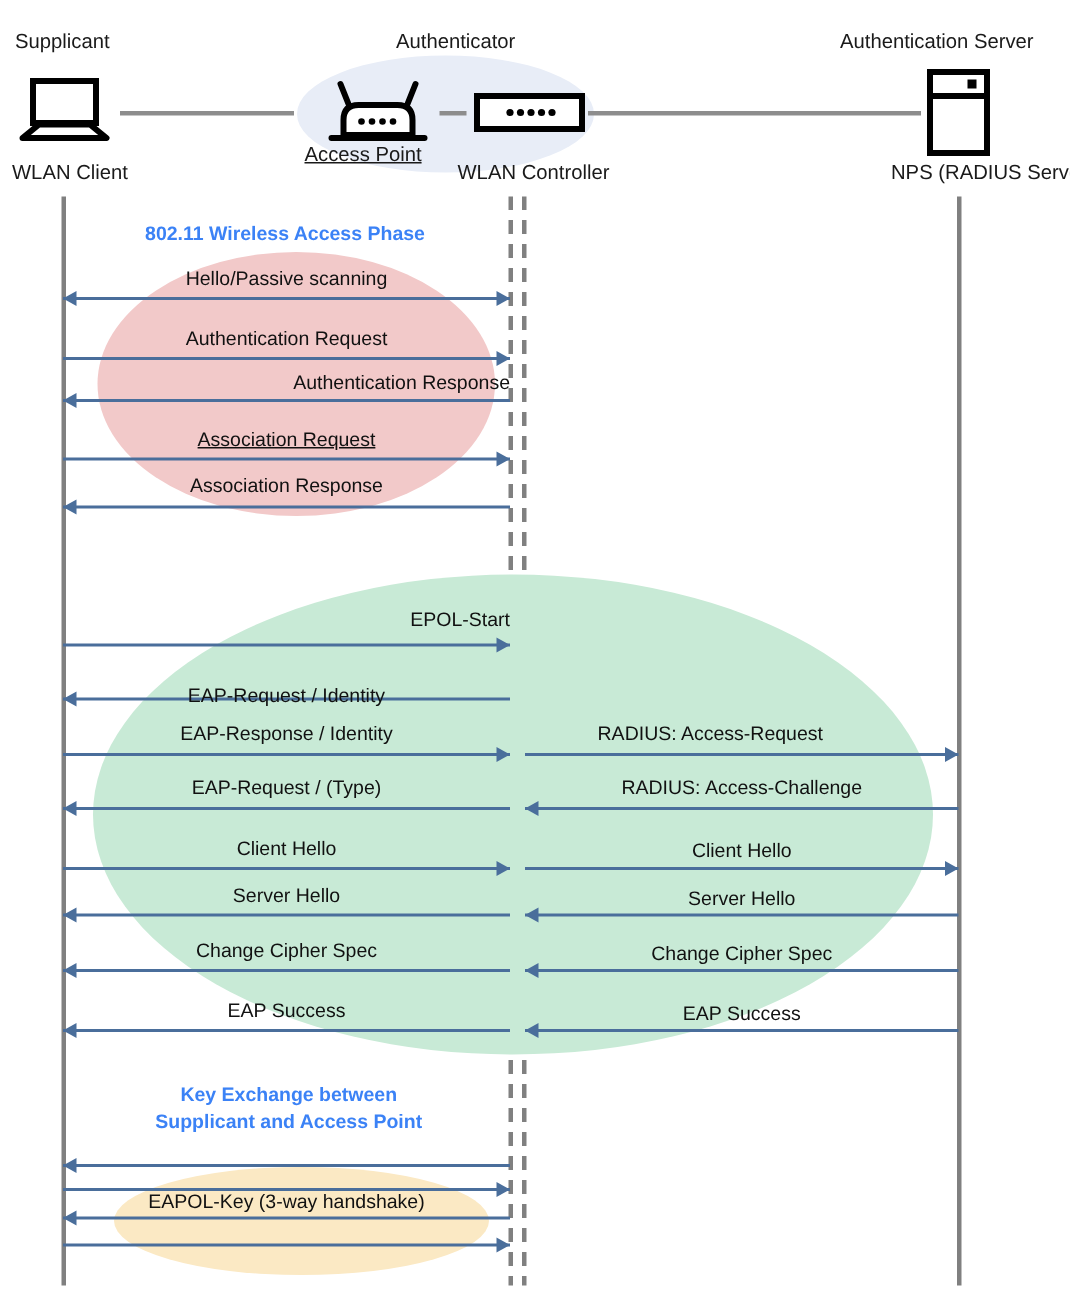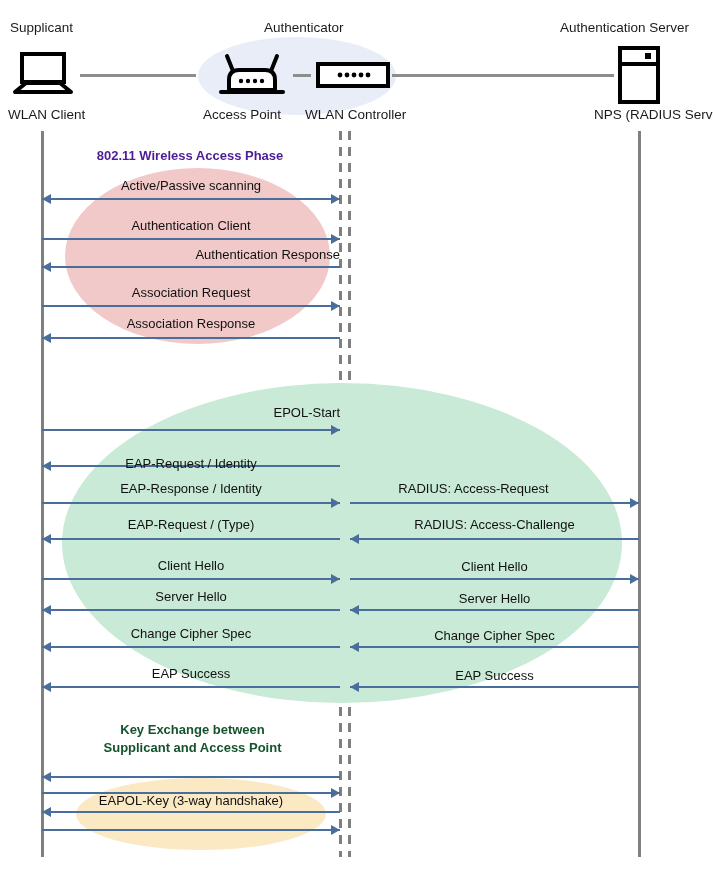--- a/index.html
+++ b/index.html
@@ -66,23 +66,23 @@
   .blob-orange{background:#fbe9c4;}
   
   .phase-label{
     position:absolute;
     font-size:13px;
     font-weight:bold;
     text-align:center;
     white-space:pre-line;
     line-height:18px;
   }
-  .label-red{color:#4c1d95;}
+  .label-red{color:#3b82f6;}
   .label-green{color:#4aaf7c;}
-  .label-orange{color:#14532d;}
+  .label-orange{color:#3b82f6;}
   
   .msg-line{
     position:absolute;
     height:2px;
     background:#4a6e9b;
   }
   .arrow-head{
     position:absolute;
     width:0;height:0;
     border-top:5px solid transparent;
@@ -125,21 +125,21 @@
       <path d="M12 6 L20 26" stroke="#000000" stroke-width="4" stroke-linecap="round"></path>
       <path d="M62 6 L54 26" stroke="#000000" stroke-width="4" stroke-linecap="round"></path>
       <path d="M14 40 L14 30 Q14 20 24 20 L50 20 Q60 20 60 30 L60 40 Z" fill="#ffffff" stroke="#000000" stroke-width="4" stroke-linejoin="round"></path>
       <path d="M6 42 L68 42" stroke="#000000" stroke-width="4" stroke-linecap="round"></path>
       <circle cx="26" cy="31" r="2.2" fill="#000000"></circle>
       <circle cx="33" cy="31" r="2.2" fill="#000000"></circle>
       <circle cx="40" cy="31" r="2.2" fill="#000000"></circle>
       <circle cx="47" cy="31" r="2.2" fill="#000000"></circle>
     </svg>
   </div>
-  <div class="actor-sub" style="left:203px;top:107px;">Access Point</div>
+  <div class="actor-sub" style="left:203px;top:95px;text-decoration:underline;">Access Point</div>
 
   <div class="icon" style="left:316px;top:62px;width:74px;height:26px;">
     <svg width="74" height="26" viewBox="0 0 74 26">
       <rect x="2" y="2" width="70" height="22" fill="#ffffff" stroke="#000000" stroke-width="4"></rect>
       <circle cx="24" cy="13" r="2.4" fill="#000000"></circle>
       <circle cx="31" cy="13" r="2.4" fill="#000000"></circle>
       <circle cx="38" cy="13" r="2.4" fill="#000000"></circle>
       <circle cx="45" cy="13" r="2.4" fill="#000000"></circle>
       <circle cx="52" cy="13" r="2.4" fill="#000000"></circle>
     </svg>
@@ -164,30 +164,30 @@
   <div class="phase-blob blob-orange" style="left:76px;top:778px;width:250px;height:72px;"></div>
 
   <div class="phase-label label-red" style="left:70px;top:147px;width:240px;">802.11 Wireless Access Phase</div>
   <div class="phase-label label-orange" style="left:85px;top:721px;width:215px;">Key Exchange between
 Supplicant and Access Point</div>
 
   <div id="rows-layer">
       <div class="msg-line" style="left: 42px; top: 198px; width: 298px;"></div>
       <div class="arrow-head arrow-right" style="top: 194px; left: 331px;"></div>
       <div class="arrow-head arrow-left" style="top: 194px; left: 42px;"></div>
-      <div class="msg-label" style="left: 42px; width: 298px; top: 178px;">Active/Passive scanning</div>
+      <div class="msg-label" style="left: 42px; width: 298px; top: 178px;">Hello/Passive scanning</div>
       <div class="msg-line" style="left: 42px; top: 238px; width: 298px;"></div>
       <div class="arrow-head arrow-right" style="top: 234px; left: 331px;"></div>
-      <div class="msg-label" style="left: 42px; width: 298px; top: 218px;">Authentication Client</div>
+      <div class="msg-label" style="left: 42px; width: 298px; top: 218px;">Authentication Request</div>
       <div class="msg-line" style="left: 42px; top: 266px; width: 298px;"></div>
       <div class="arrow-head arrow-left" style="top: 262px; left: 42px;"></div>
       <div class="msg-label" style="left: 42px; width: 298px; top: 247px; text-align: right;">Authentication Response</div>
       <div class="msg-line" style="left: 42px; top: 305px; width: 298px;"></div>
       <div class="arrow-head arrow-right" style="top: 301px; left: 331px;"></div>
-      <div class="msg-label" style="left: 42px; width: 298px; top: 285px;">Association Request</div>
+      <div class="msg-label" style="left: 42px; width: 298px; top: 285px; text-decoration: underline;">Association Request</div>
       <div class="msg-line" style="left: 42px; top: 337px; width: 298px;"></div>
       <div class="arrow-head arrow-left" style="top: 333px; left: 42px;"></div>
       <div class="msg-label" style="left: 42px; width: 298px; top: 316px;">Association Response</div>
       <div class="msg-line" style="left: 42px; top: 429px; width: 298px;"></div>
       <div class="arrow-head arrow-right" style="top: 425px; left: 331px;"></div>
       <div class="msg-label" style="left: 42px; width: 298px; top: 405px; text-align: right;">EPOL-Start</div>
       <div class="msg-line" style="left: 42px; top: 465px; width: 298px;"></div>
       <div class="arrow-head arrow-left" style="top: 461px; left: 42px;"></div>
       <div class="msg-label" style="left: 42px; width: 298px; top: 456px;">EAP-Request / Identity</div>
       <div class="msg-line" style="left: 42px; top: 502px; width: 298px;"></div>

